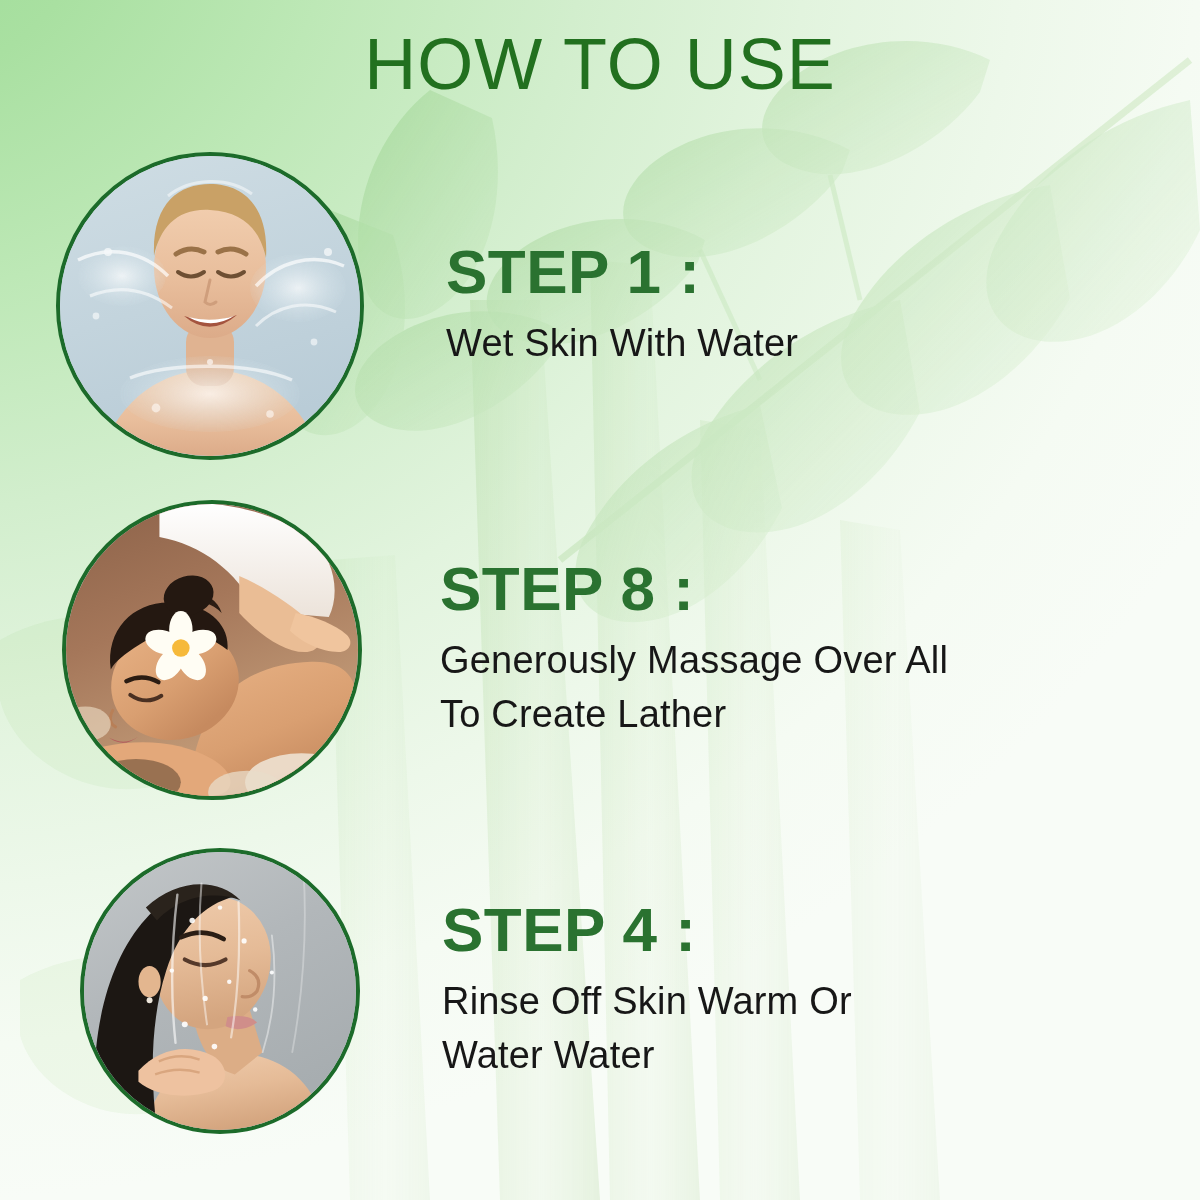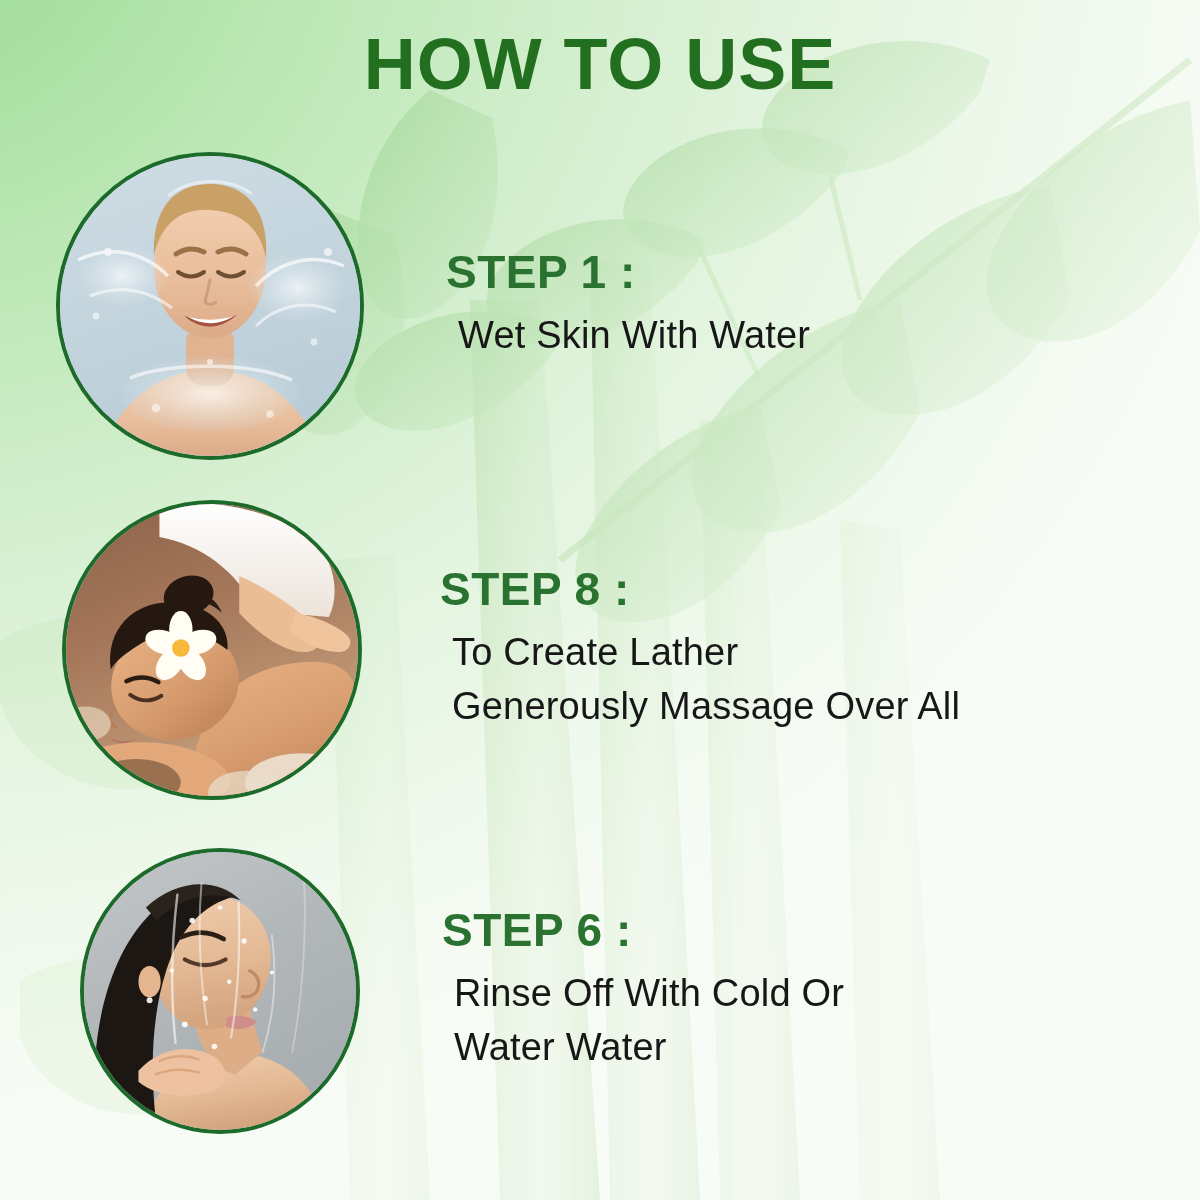--- a/index.html
+++ b/index.html
@@ -49,21 +49,21 @@
 
   
   .poster-title {
     position: absolute;
     top: 26px;
     left: 0;
     width: 1200px;
     text-align: center;
     font-size: 72px;
     line-height: 1.08;
-    font-weight: 700;
+    font-weight: 400;
     letter-spacing: 1px;
     color: #22701f;
   }
 
   
   .step-row {
     position: absolute;
     display: flex;
     align-items: center;
   }
@@ -96,37 +96,37 @@
   .step-text {
     flex: 1 1 auto;
     padding-left: 0;
   }
 
   .step-1 .step-text { margin-left: 82px; }
   .step-2 .step-text { margin-left: 78px; }
   .step-3 .step-text { margin-left: 82px; }
 
   .step-heading {
-    font-size: 46px;
+    font-size: 62px;
     line-height: 1.0;
     font-weight: 700;
     color: #2a7230;
     letter-spacing: 0.5px;
     margin-bottom: 14px;
   }
 
   .step-body {
     font-size: 38px;
     line-height: 1.42;
     font-weight: 400;
     color: #171717;
     letter-spacing: 0.2px;
   }
 
-  .step-body .bline { display: block; margin-left: 12px; }
+  .step-body .bline { display: block; }
 </style>
 </head>
 <body>
 
 <div id="poster">
 
   <div class="bg-gradient"></div>
 
   <svg class="bg-watermark" viewBox="0 0 1200 1200" preserveAspectRatio="none">
     <defs>
@@ -324,22 +324,22 @@
         <ellipse cx="242" cy="286" rx="58" ry="30" fill="#f0e6d8" opacity="0.85"></ellipse>
         <ellipse cx="186" cy="296" rx="40" ry="22" fill="#e8dcca" opacity="0.75"></ellipse>
         <ellipse cx="20" cy="226" rx="26" ry="18" fill="#efe0c8" opacity="0.6"></ellipse>
         <ellipse cx="72" cy="286" rx="46" ry="24" fill="#5c4330" opacity="0.55"></ellipse>
       </svg>
     </div>
 
     <div class="step-text">
       <div class="step-heading">STEP 8 :</div>
       <div class="step-body">
+        <span class="bline">Generously Massage Over All</span>
         <span class="bline">To Create Lather</span>
-        <span class="bline">Generously Massage Over All</span>
       </div>
     </div>
   </div>
 
   <div class="step-row step-3">
 
     <div class="step-photo">
       <svg class="photo-art" viewBox="0 0 300 300" preserveAspectRatio="xMidYMid slice">
         <defs>
           <linearGradient id="s3bg" x1="0" y1="0" x2="0.5" y2="1">
@@ -397,21 +397,21 @@
           <circle cx="112" cy="186" r="3.2"></circle>
           <circle cx="188" cy="170" r="2.4"></circle>
           <circle cx="144" cy="210" r="3"></circle>
           <circle cx="98" cy="128" r="2.4"></circle>
           <circle cx="206" cy="130" r="2.2"></circle>
         </g>
       </svg>
     </div>
 
     <div class="step-text">
-      <div class="step-heading">STEP 6 :</div>
+      <div class="step-heading">STEP 4 :</div>
       <div class="step-body">
-        <span class="bline">Rinse Off With Cold Or</span>
+        <span class="bline">Rinse Off Skin Warm Or</span>
         <span class="bline">Water Water</span>
       </div>
     </div>
   </div>
 
 </div>
 
 </body></html>

